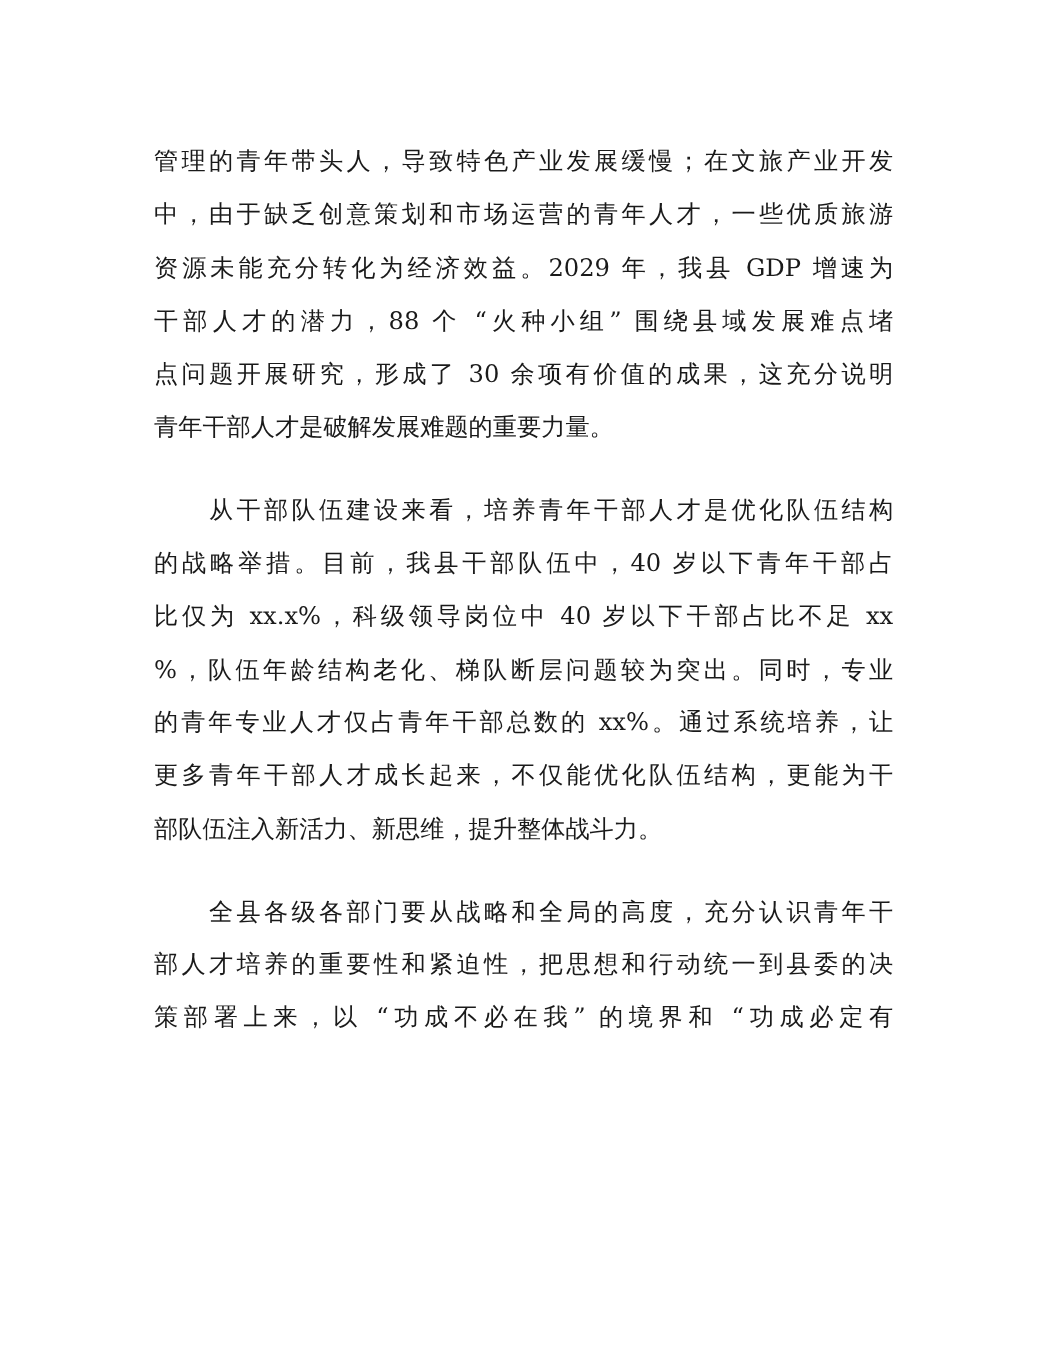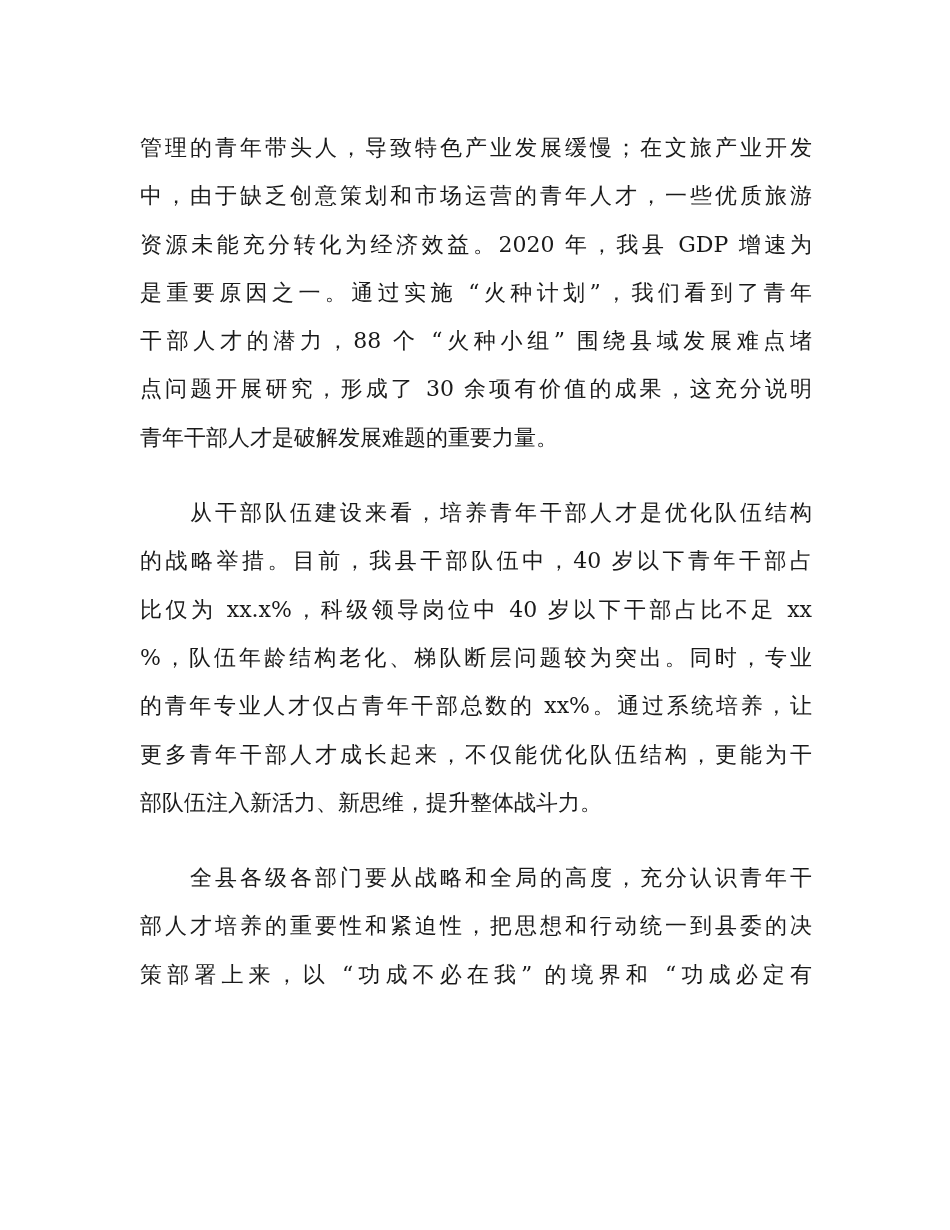--- a/index.html
+++ b/index.html
@@ -26,22 +26,21 @@
 </style>
 </head>
 <body>
 
 <div class="page">
   <div class="text-block">
 
     <div class="para">
       <div class="line">管理的青年带头人，导致特色产业发展缓慢；在文旅产业开发</div>
       <div class="line">中，由于缺乏创意策划和市场运营的青年人才，一些优质旅游</div>
-      <div class="line">资源未能充分转化为经济效益。2020 年，我县 GDP 增速为</div>
-      <div class="line">是重要原因之一。通过实施 “火种计划”，我们看到了青年</div>
+      <div class="line">资源未能充分转化为经济效益。2029 年，我县 GDP 增速为</div>
       <div class="line">干部人才的潜力，88 个 “火种小组” 围绕县域发展难点堵</div>
       <div class="line">点问题开展研究，形成了 30 余项有价值的成果，这充分说明</div>
       <div class="line last">青年干部人才是破解发展难题的重要力量。</div>
     </div>
 
     <div class="para">
       <div class="line">　　从干部队伍建设来看，培养青年干部人才是优化队伍结构</div>
       <div class="line">的战略举措。目前，我县干部队伍中，40 岁以下青年干部占</div>
       <div class="line">比仅为 xx.x%，科级领导岗位中 40 岁以下干部占比不足 xx</div>
       <div class="line">%，队伍年龄结构老化、梯队断层问题较为突出。同时，专业</div>

